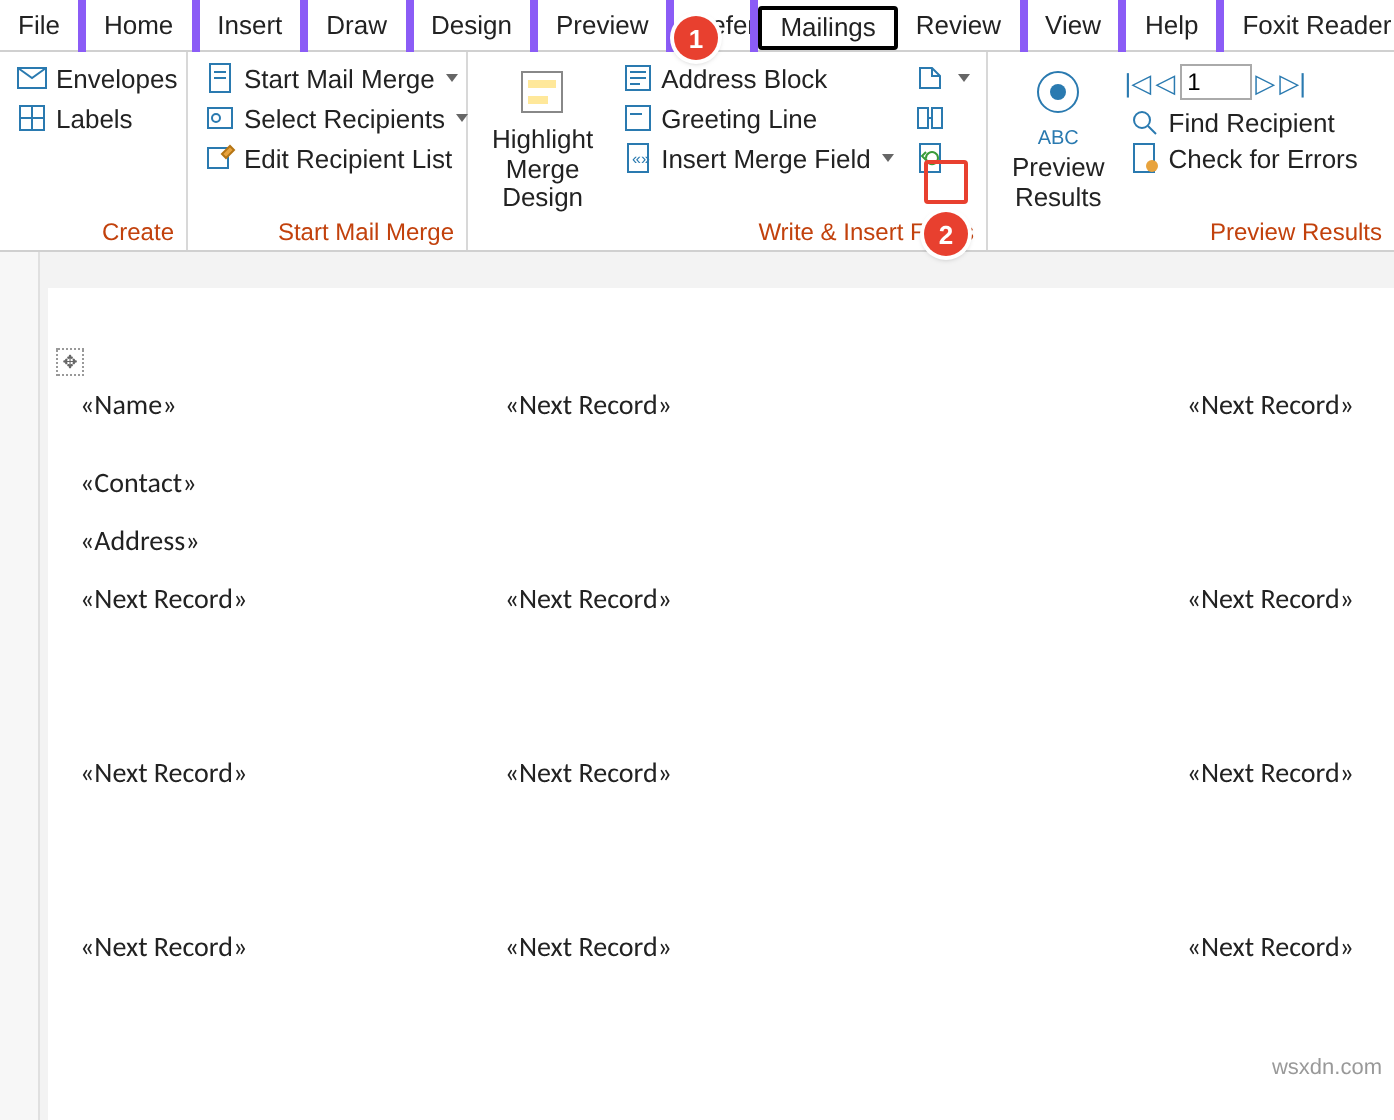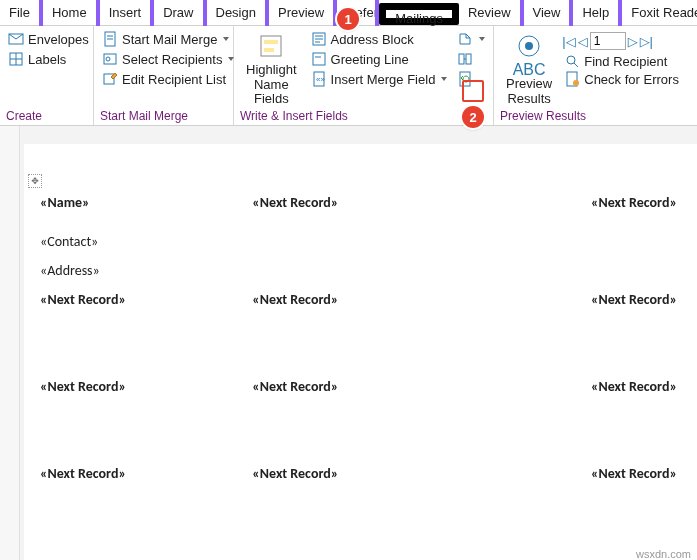--- a/index.html
+++ b/index.html
@@ -4,47 +4,47 @@
 <style>
   * { box-sizing: border-box; }
   html, body { margin:0; padding:0; font-family: "Segoe UI", Arial, sans-serif; font-size:13px; color:#222; background:#fff; }
   .app { width:697px; height:560px; position:relative; overflow:hidden; }
 
   
   .tabs { display:flex; align-items:center; border-bottom:1px solid #d0d0d0; height:26px; background:#fff; }
   .tab { padding:0 9px; height:26px; line-height:26px; border-right:4px solid #8b5cf6; cursor:default; white-space:nowrap; }
   .tab:first-child { border-left:none; }
   .tab.clipped { overflow:hidden; }
-  .tab.active { border:7px solid #000000; border-radius:2px; height:22px; line-height:18px; margin-top:2px; }
+  .tab.active { border:2px solid #000000; border-radius:2px; height:22px; line-height:18px; margin-top:2px; }
 
   
   .ribbon { display:flex; border-bottom:1px solid #d0d0d0; height:100px; background:#fff; position:relative; }
   .group { border-right:1px solid #d8d8d8; display:flex; flex-direction:column; justify-content:space-between; padding:4px 6px 0 6px; }
-  .group-label { text-align:left; font-size:12px; color:#701a75; padding:3px 0 2px 0; }
+  .group-label { text-align:right; font-size:12px; color:#c2410c; padding:3px 0 2px 0; }
   .btnrow { display:flex; flex-direction:column; gap:2px; }
   .rbtn { display:flex; align-items:center; gap:4px; padding:1px 2px; cursor:default; white-space:nowrap; }
   .ico { width:16px; height:16px; display:inline-flex; align-items:center; justify-content:center; }
   .caret { width:0; height:0; border-left:3px solid transparent; border-right:3px solid transparent; border-top:4px solid #666; margin-left:2px; }
   .bigbtn { display:flex; flex-direction:column; align-items:center; justify-content:space-between; padding:2px 6px 0 6px; cursor:default; text-align:center; line-height:14px; }
   .bigico { width:28px; height:28px; display:flex; align-items:center; justify-content:center; margin-bottom:2px; }
 
   
   .badge { position:absolute; width:22px; height:22px; border-radius:50%; background:#e8402f; color:#fff; font-weight:bold; display:flex; align-items:center; justify-content:center; box-shadow:0 0 0 2px #fff, 0 1px 3px rgba(0,0,0,.4); z-index:10; }
   .hlbox { position:absolute; border:2px solid #e8402f; border-radius:2px; }
 
   
   .docwrap { display:flex; height:434px; background:#f3f3f3; }
   .ruler { width:20px; background:#f7f7f7; border-right:1px solid #e0e0e0; }
   .page { flex:1; background:#fff; margin:18px 0 0 0; box-shadow:inset 4px 0 0 #f3f3f3; position:relative; padding:50px 0 0 0; }
   .anchor { position:absolute; left:8px; top:30px; width:14px; height:14px; border:1px dotted #999; display:flex; align-items:center; justify-content:center; font-size:9px; color:#666; }
-  .row3 { display:flex; padding:0 20px; margin-bottom:22px;font-weight:bold; }
+  .row3 { display:flex; padding:0 20px; margin-bottom:22px; }
   .cell { flex:1; }
   .field { font-family: Calibri, Arial, sans-serif; font-size:14px; }
   .single { padding:0 20px; margin-bottom:12px; }
-  .watermark { position:absolute; right:6px; bottom:0; font-size:11px; color:#999; }
+  .watermark { position:absolute; right:6px; bottom:20px; font-size:11px; color:#999; }
 </style>
 </head>
 <body>
 <div class="app">
 
 <div class="tabs">
   <div class="tab">File</div>
   <div class="tab">Home</div>
   <div class="tab">Insert</div>
   <div class="tab">Draw</div>
@@ -125,21 +125,21 @@
     <div style="display:flex;flex:1">
       <div class="bigbtn">
         <span class="bigico">
           <svg width="28" height="28">
                 <rect x="4" y="4" width="20" height="20" fill="none" stroke="#888"></rect>
                 <rect x="7" y="8" width="14" height="4" fill="#ffe89a"></rect>
                 <rect x="7" y="16" width="10" height="4" fill="#ffe89a"></rect>
               </svg>
         </span>
         <span>Highlight</span>
-        <span>Name Fields</span>
+        <span>Merge Design</span>
       </div>
       <div class="btnrow" style="margin-left:6px">
         <div class="rbtn">
           <span class="ico">
             <svg width="16" height="16">
                   <rect x="2" y="2" width="12" height="12" fill="none" stroke="#2a7ab0"></rect>
                   <line x1="4" y1="5" x2="12" y2="5" stroke="#2a7ab0"></line>
                   <line x1="4" y1="8" x2="12" y2="8" stroke="#2a7ab0"></line>
                   <line x1="4" y1="11" x2="9" y2="11" stroke="#2a7ab0"></line>
                 </svg>
@@ -201,21 +201,21 @@
 
   <div class="group" style="flex:1;border-right:none">
     <div style="display:flex;flex:1">
       <div class="bigbtn">
         <span class="bigico">
           <svg width="28" height="28">
                 <circle cx="14" cy="14" r="10" fill="none" stroke="#2a7ab0"></circle>
                 <circle cx="14" cy="14" r="4" fill="#2a7ab0"></circle>
               </svg>
         </span>
-        <span style="color:#2a7ab0;font-size:16px">ABC</span>
+        <span style="color:#2a7ab0;font-size:10px">ABC</span>
         <span>Preview</span>
         <span>Results</span>
       </div>
       <div style="display:flex;flex-direction:column;margin-left:4px">
         <div style="display:flex;align-items:center;gap:2px;padding:2px 0">
           <span style="color:#2a7ab0">|◁</span>
           <span style="color:#2a7ab0">◁</span>
           <input type="text" style="width: 36px; height: 18px; border: 1px solid rgb(170, 170, 170); text-align: left; padding: 0px 3px; font-size: 12px;" value="1">
           <span style="color:#2a7ab0">▷</span>
           <span style="color:#2a7ab0">▷|</span>

